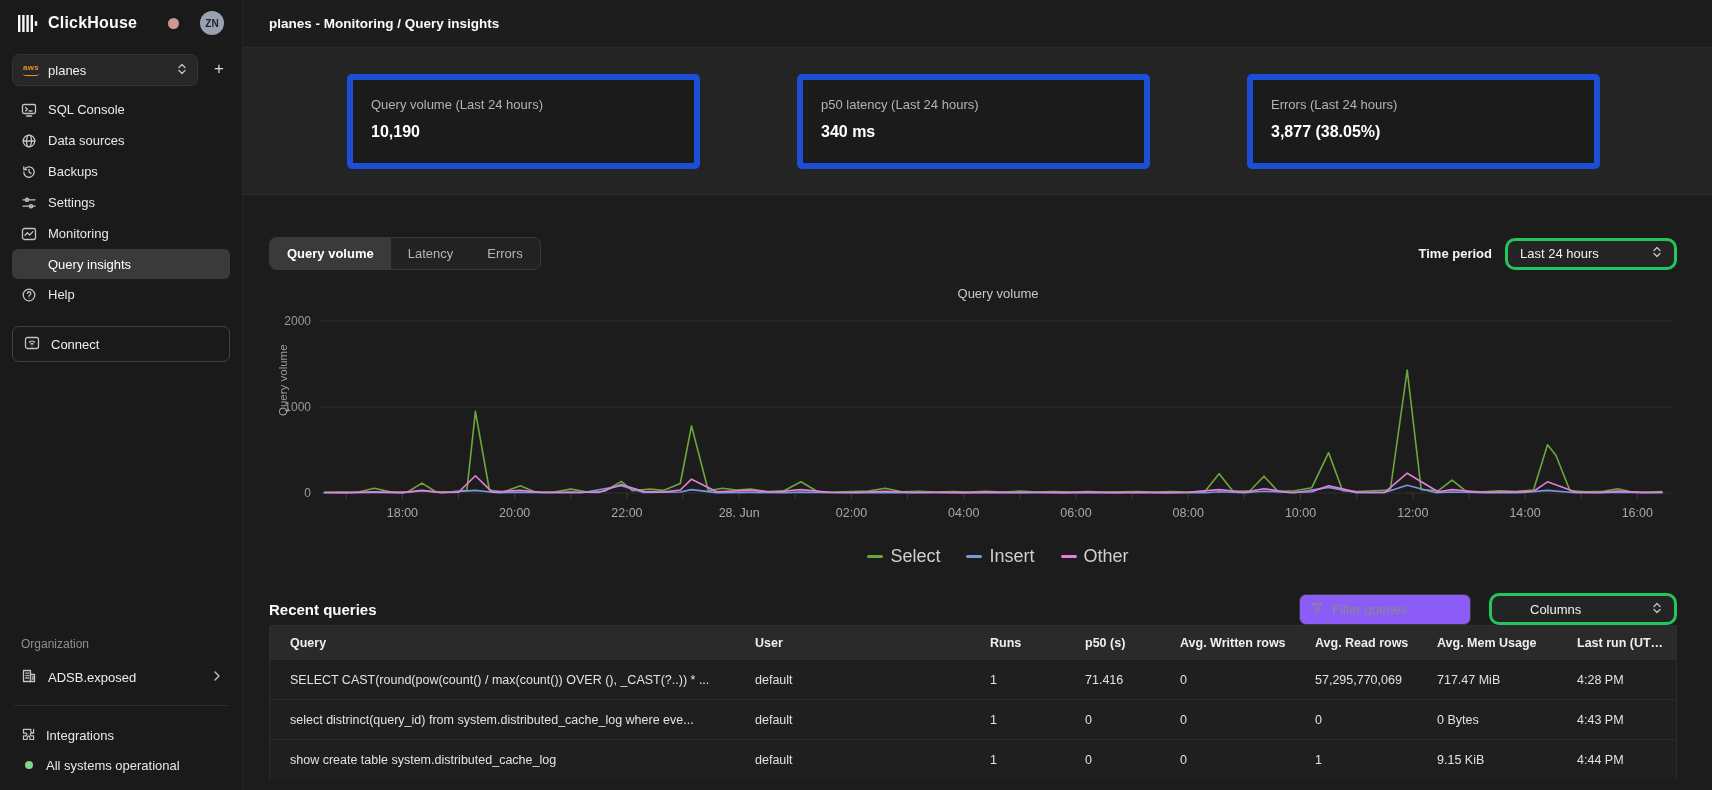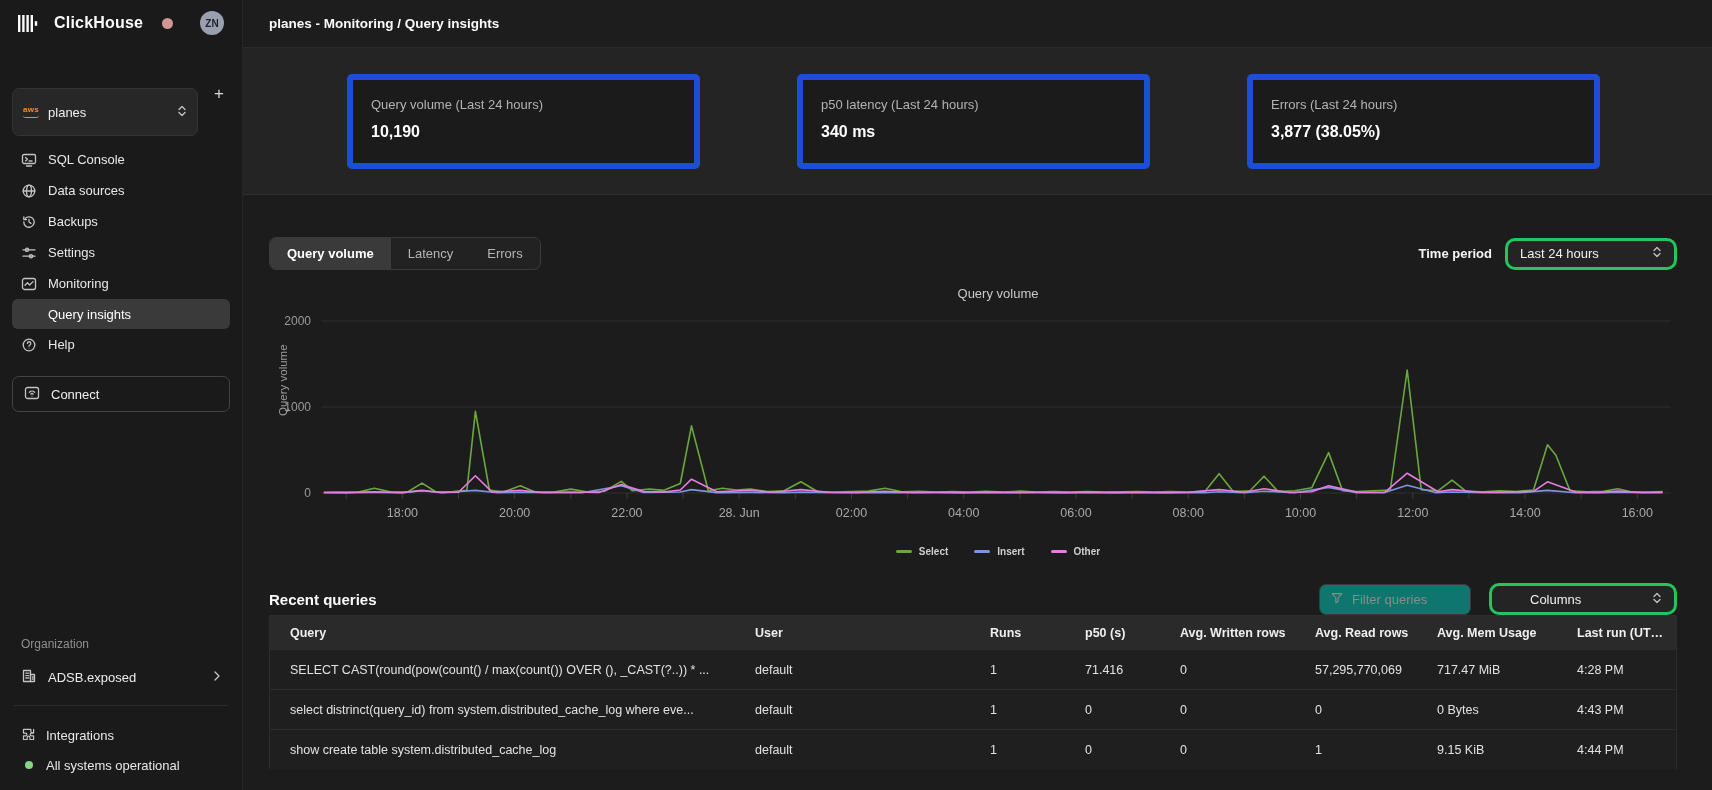--- a/index.html
+++ b/index.html
@@ -11,32 +11,32 @@
     font-size: 13px;
   }
   #app { width: 1712px; height: 790px; display: flex; }
 
   
   .sidebar {
     width: 243px; flex-shrink: 0; height: 100%;
     background: #1a1a1a; border-right: 1px solid #262626;
     display: flex; flex-direction: column; padding: 0 12px 10px 12px;
   }
-  .logo-row { height: 46px; display: flex; align-items: center; gap: 15px; padding: 0 6px; }
+  .logo-row { height: 46px; display: flex; align-items: center; gap: 9px; padding: 0 6px; }
   .brand { font-size: 16px; font-weight: 700; color: #fafafa; letter-spacing: .2px; }
   .logo-dot { width: 11px; height: 11px; border-radius: 50%; margin-left: auto; }
   .avatar {
     width: 24px; height: 24px; border-radius: 50%; background: #99a0b0;
     color: #20242e; font-size: 10px; font-weight: 700;
     display: flex; align-items: center; justify-content: center; margin-left: 12px;
   }
   .service-row { display: flex; align-items: center; gap: 10px; margin-top: 8px; }
   .service-select {
-    flex: 1; height: 48px; background: #272727; border: 1px solid #343434; border-radius: 7px;
-    display: flex; align-items: center; gap: 9px; padding: 0 10px; cursor: pointer; margin-top: 34px;
+    flex: 1; height: 32px; background: #272727; border: 1px solid #343434; border-radius: 7px;
+    display: flex; align-items: center; gap: 9px; padding: 0 10px; cursor: pointer;
   }
   .aws-badge { font-size: 8px; font-weight: 700; color: #e8912d; letter-spacing: .3px; line-height: 1; }
   .aws-badge .smile { display: block; height: 3px; border-bottom: 1.5px solid #e8912d; border-radius: 0 0 6px 6px; margin-top: 1px; }
   .service-name { color: #f0f0f0; font-size: 13px; }
   .chevrons { margin-left: auto; color: #b5b5b5; }
   .plus-btn { width: 22px; height: 22px; color: #d9d9d9; font-size: 17px; line-height: 20px; text-align: center; cursor: pointer; }
   .nav { margin-top: 8px; display: flex; flex-direction: column; }
   .nav-item {
     height: 31px; display: flex; align-items: center; gap: 11px;
     padding: 0 9px; border-radius: 6px; cursor: pointer; color: #e8e8e8;
@@ -97,28 +97,28 @@
   .select-box .chevrons { margin-left: auto; padding-left: 14px; }
   .tp-select { width: 172px; }
 
   .chart-wrap { position: relative; margin-top: 16px; }
   .chart-title { text-align: center; color: #c9c9c9; font-size: 13px; margin-bottom: 4px; padding-left: 50px; }
   .y-axis-title {
     position: absolute; left: 8px; top: 130px; transform: rotate(-90deg); transform-origin: left top;
     color: #9a9a9a; font-size: 11.5px; white-space: nowrap;
   }
   .legend { display: flex; justify-content: center; gap: 26px; margin-top: 6px; padding-left: 50px; }
-  .legend-item { display: flex; align-items: center; gap: 7px; cursor: pointer; color: #cfcfcf; font-size: 10px; font-weight: bold; }
+  .legend-item { display: flex; align-items: center; gap: 7px; cursor: pointer; color: #cfcfcf; font-size: 18px; }
   .legend-swatch { width: 16px; height: 2.5px; border-radius: 2px; }
 
   .recent-row { margin-top: 26px; display: flex; align-items: center; }
   .recent-title { font-size: 15px; font-weight: 700; color: #fafafa; }
   .recent-actions { margin-left: auto; display: flex; gap: 18px; align-items: center; }
   .filter-box {
-    width: 152px; height: 31px; background: #0f766e; border: 1px solid #3a3a3a; border-radius: 7px;
+    width: 172px; height: 31px; background: #8b5cf6; border: 1px solid #3a3a3a; border-radius: 7px;
     display: flex; align-items: center; gap: 8px; padding: 0 10px;
   }
   .filter-box input {
     background: transparent; border: none; outline: none; color: #e8e8e8;
     font-size: 13px; width: 100%; font-family: inherit;
   }
   .filter-box input::placeholder { color: #8a8a8a; }
   .col-select { width: 188px; font-weight: 400; padding-left: 38px; }
 
   .qtable { width: 100%; border: 1px solid #2d2d2d; border-bottom: none; border-radius: 2px 2px 0 0; }

